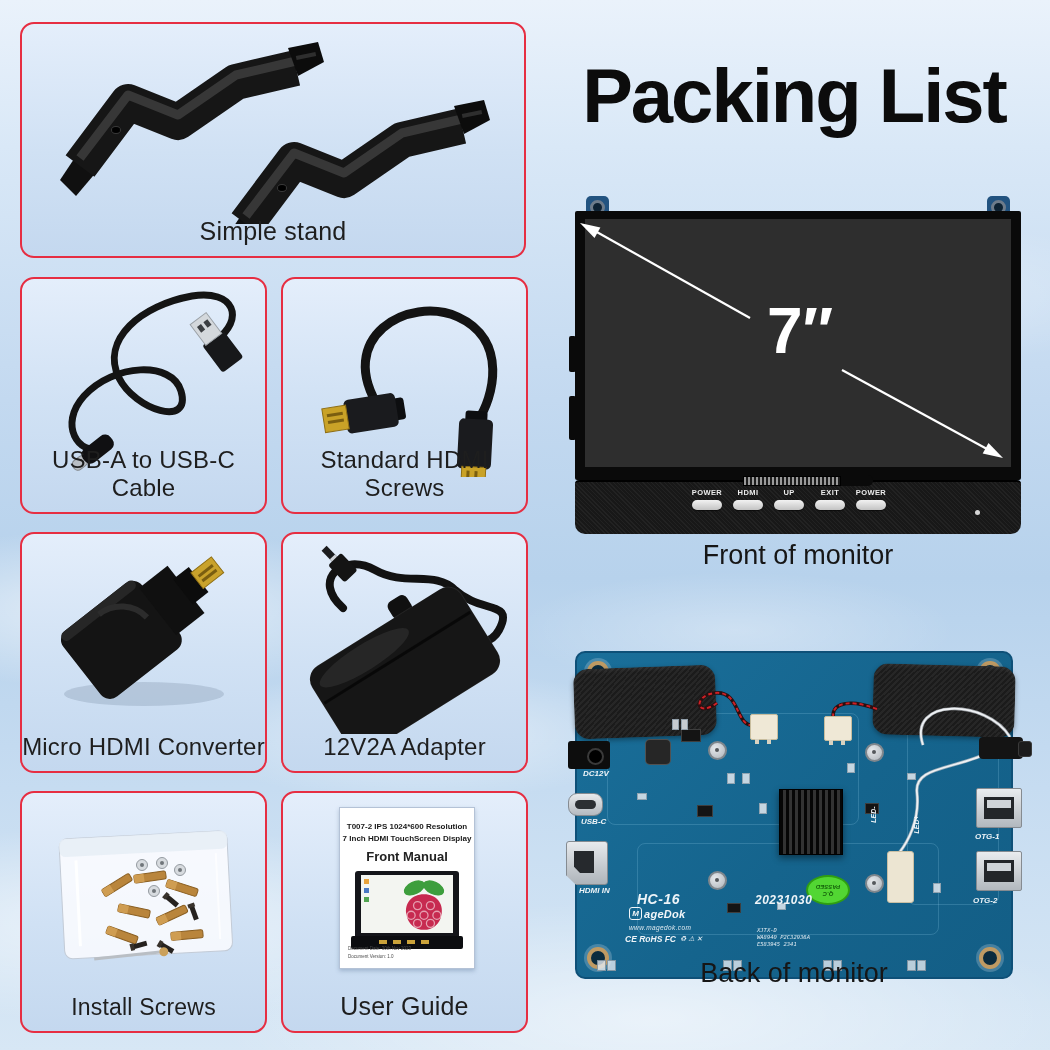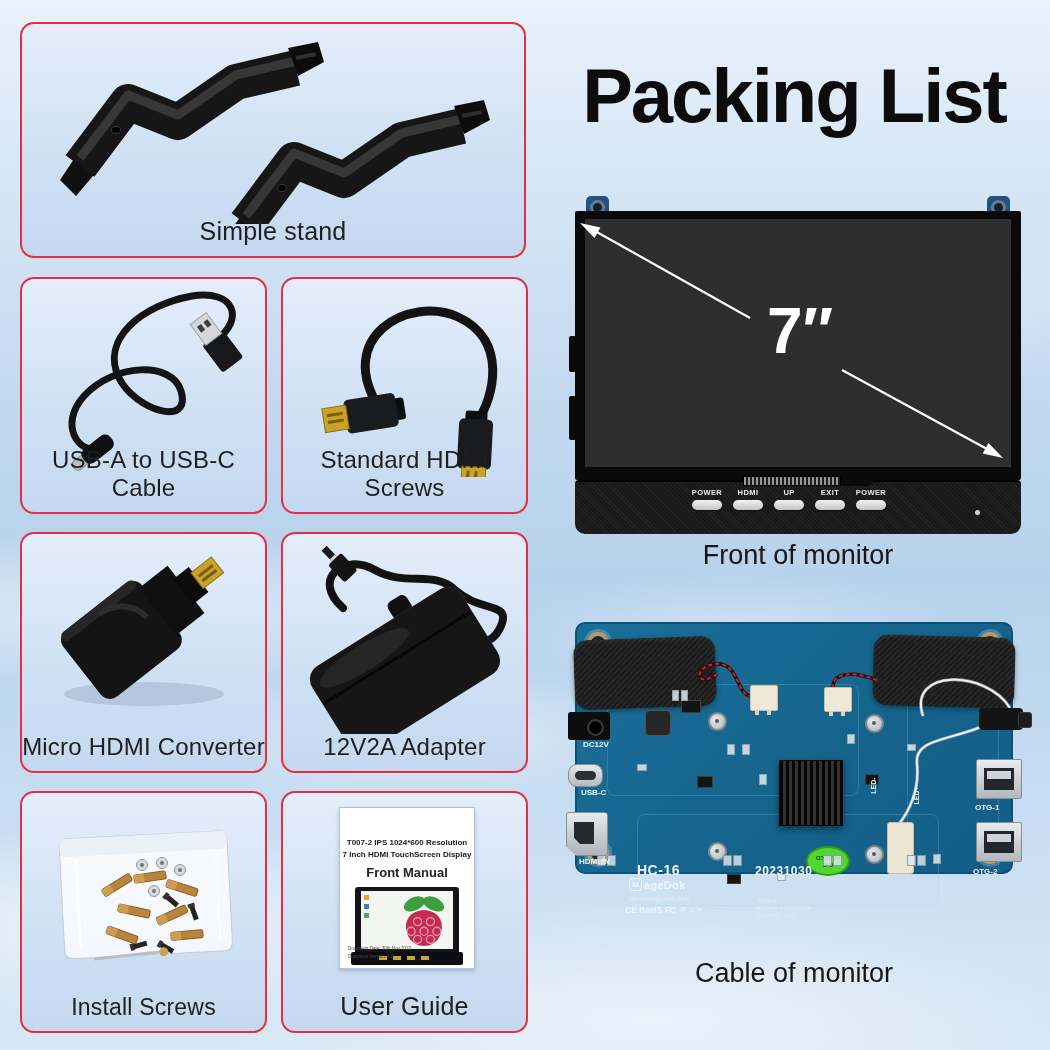--- a/index.html
+++ b/index.html
@@ -54,23 +54,23 @@
   .buttons{position:absolute;left:116px;top:292px;display:flex;gap:9px;}
   .btn{display:flex;flex-direction:column;align-items:center;width:32px;}
   .btn-label{font-size:7.5px;font-weight:bold;color:#ececec;letter-spacing:.4px;}
   .btn-pill{margin-top:3px;width:30px;height:10px;border-radius:5px;
     background:linear-gradient(#f2f2f2,#c3c3c3);box-shadow:0 1px 1px rgba(0,0,0,.6);}
   .led{position:absolute;left:400px;top:314px;width:5px;height:5px;border-radius:50%;background:#f7f7f7;opacity:.85;}
   .caption{position:absolute;text-align:center;color:#161616;font-size:27px;}
   .caption-front{left:575px;top:540px;width:446px;}
   .caption-back{left:573px;top:958px;width:442px;}
   
-  .pcb{position:absolute;left:575px;top:622px;width:438px;height:252px;border-radius:10px;
+  .pcb{position:absolute;left:575px;top:651px;width:438px;height:328px;border-radius:10px;
     background:linear-gradient(135deg,#1a6f9a 0%,#15648d 55%,#135e86 100%);
-    border:2px solid #0e5078;box-sizing:border-box;overflow:visible;}
+    border:2px solid #0e5078;box-sizing:border-box;overflow:visible;font-style:italic;}
   .trace{position:absolute;border:1px solid rgba(150,210,235,.22);border-radius:8px;}
   .tr1{left:30px;top:60px;width:250px;height:110px}
   .tr2{left:60px;top:190px;width:300px;height:90px}
   .tr3{left:330px;top:70px;width:90px;height:180px}
   .hole{position:absolute;width:14px;height:14px;border-radius:50%;background:#0b2b3e;
     border:4px solid #bf9a63;box-shadow:0 0 0 3px rgba(220,228,235,.25);}
   .h1{left:10px;top:8px}.h2{right:10px;top:8px}.h3{left:10px;bottom:8px}.h4{right:10px;bottom:8px}
   .standoff{position:absolute;width:15px;height:15px;border-radius:50%;
     background:radial-gradient(circle at 35% 35%,#e6e9ec,#aeb4ba);border:2px solid #80878d;}
   .standoff::after{content:"";position:absolute;left:4.5px;top:4.5px;width:4px;height:4px;border-radius:50%;background:#54585c;}
@@ -138,21 +138,21 @@
   .smd{position:absolute;background:rgba(228,234,240,.85);border:1px solid rgba(110,130,145,.6);}
   .s1{left:95px;top:66px;width:5px;height:9px}.s2{left:104px;top:66px;width:5px;height:9px}
   .s3{left:60px;top:140px;width:8px;height:5px}.s4{left:150px;top:120px;width:6px;height:9px}
   .s5{left:165px;top:120px;width:6px;height:9px}.s6{left:182px;top:150px;width:6px;height:9px}
   .s7{left:270px;top:110px;width:6px;height:8px}.s8{left:330px;top:120px;width:7px;height:5px}
   .s9{left:356px;top:230px;width:6px;height:8px}.s10{left:200px;top:250px;width:7px;height:5px}
   .pad{position:absolute;bottom:6px;width:7px;height:9px;background:rgba(228,234,240,.8);border:1px solid rgba(90,110,125,.6);}
   .p1{left:20px}.p2{left:30px}.p3{left:146px}.p4{left:156px}.p5{left:246px}.p6{left:256px}.p7{left:330px}.p8{left:340px}
   
   .guide-page{position:absolute;left:56px;top:14px;width:136px;height:162px;background:#ffffff;
-    border:1px solid #b4c2d6;box-shadow:0 2px 4px rgba(50,80,120,.28);box-sizing:border-box;padding-top:27px;}
+    border:1px solid #b4c2d6;box-shadow:0 2px 4px rgba(50,80,120,.28);box-sizing:border-box;padding-top:11px;}
   .g-line{font-size:8px;font-weight:bold;text-align:center;color:#191919;margin-top:3px;}
   .g-title{font-size:13px;font-weight:600;text-align:center;color:#222;margin-top:6px;}
   .g-monitor{position:relative;margin:7px auto 0;width:112px;height:78px;}
   .g-frame{position:absolute;left:4px;right:4px;top:0;bottom:10px;background:#14151a;border-radius:3px;}
   .g-screen{position:absolute;left:10px;right:10px;top:4px;bottom:16px;background:#f3f5f1;overflow:hidden;}
   .g-base{position:absolute;left:0;right:0;bottom:0;height:13px;background:#0c0d10;border-radius:2px;}
   .g-base::after{content:"";position:absolute;left:28px;top:4px;width:8px;height:4px;background:#caa23a;
     box-shadow:14px 0 0 #caa23a,28px 0 0 #caa23a,42px 0 0 #caa23a;}
   .g-icons{position:absolute;left:3px;top:4px;width:5px;height:5px;background:#e8a33d;
     box-shadow:0 9px 0 #4a79c4,0 18px 0 #52a552;}
@@ -498,14 +498,14 @@
     <div class="certs">
       <span class="cert-text">CE RoHS FC</span>
       <span class="cert-icons">♻ ⚠ ✕</span>
     </div>
     <div class="codes">
       <div>XJTX-D</div>
       <div>WA8940  P2C32936A</div>
       <div>E583945  2341</div>
     </div>
   </div>
-  <div class="caption caption-back">Cable of monitor</div>
+  <div class="caption caption-back">Back of monitor</div>
 </div>
 
 </body></html>

